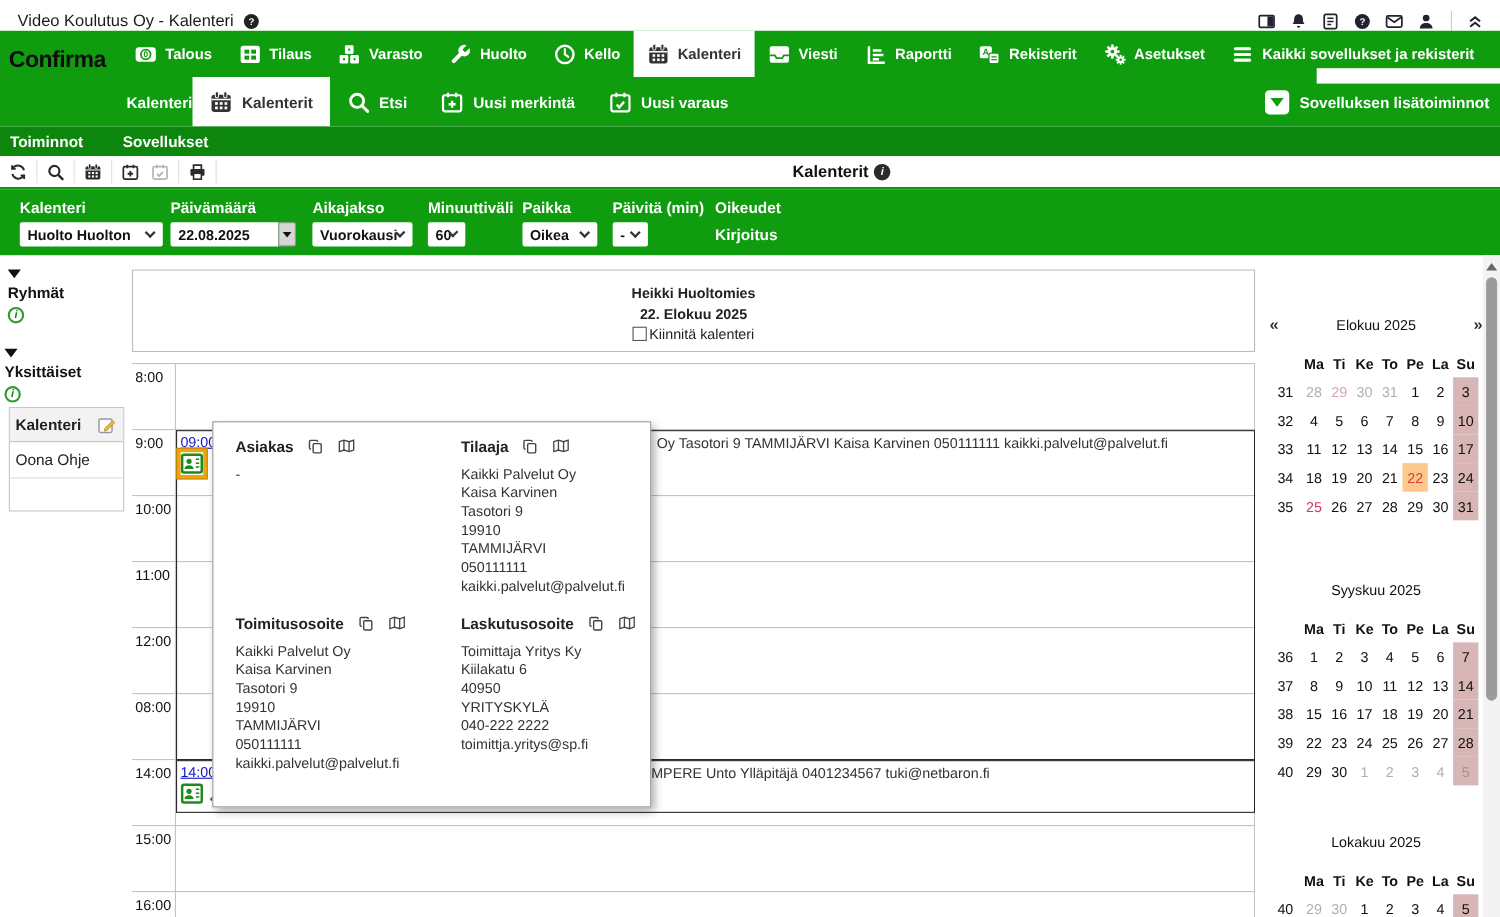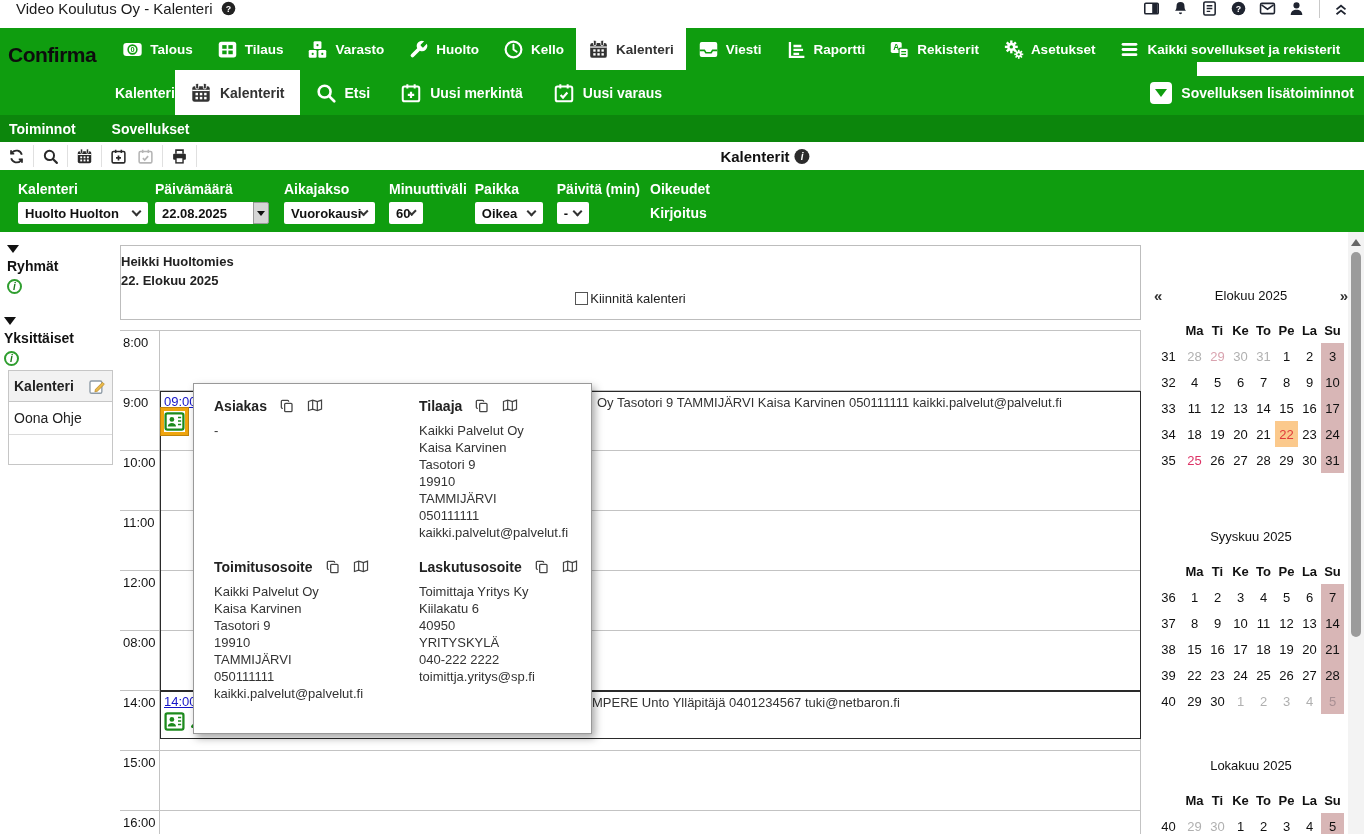--- a/index.html
+++ b/index.html
@@ -9,21 +9,21 @@
   }
   *{box-sizing:border-box;}
   html,body{margin:0;padding:0;width:1364px;height:834px;overflow:hidden;
     font-family:"Liberation Sans","DejaVu Sans",sans-serif;background:#fff;color:var(--ink);}
   body{position:relative;}
   .icon{display:inline-flex;align-items:center;justify-content:center;}
   .icon svg{width:100%;height:100%;display:block;}
 
   
   .titlebar{position:absolute;left:0;top:0;width:1364px;height:28px;background:#fff;
-    display:flex;align-items:flex-start;}
+    display:flex;align-items:flex-end;}
   .win-title{font-size:15px;margin-left:16px;color:#1b1b1b;}
   .help-badge{width:17px;height:17px;margin-left:7px;}
   .tb-icons{display:flex;align-items:center;gap:12px;margin-left:auto;color:#1f2430;}
   .tb-ic{width:17px;height:17px;display:inline-flex;}
   .tb-ic svg{width:100%;height:100%;}
   .tb-divider{width:1px;height:18px;background:#c9c9c9;margin:0 12px 0 14px;}
   .tb-collapse{width:18px;height:18px;margin-right:14px;color:#1f2430;display:inline-flex;}
   .tb-collapse svg{width:100%;height:100%;}
 
   
@@ -103,21 +103,21 @@
   .side-table{position:absolute;left:8px;top:370px;width:105px;border:1px solid #c6c6c6;background:#fff;}
   .side-th{height:31px;background:#f2f2f2;border-bottom:1px solid #c6c6c6;display:flex;
     align-items:center;padding:0 5px;font-size:14px;font-weight:bold;}
   .side-th .icon{width:19px;height:19px;margin-left:auto;cursor:pointer;}
   .side-row{height:33px;display:flex;align-items:center;padding:0 5px;font-size:14px;
     border-bottom:1px solid #dcdcdc;cursor:pointer;}
   .side-row:last-child{border-bottom:none;height:29px;}
 
   
   .cal-header{position:absolute;left:120px;top:245px;width:1021px;height:75px;border:1px solid #bdbdbd;
-    padding-top:8px;background:#fff;}
+    text-align:center;padding-top:13px;background:#fff;}
   .cal-person{font-size:13px;font-weight:bold;}
   .cal-date{font-size:13px;font-weight:bold;margin-top:4px;}
   .cal-pin{display:flex;align-items:center;justify-content:center;margin-top:3px;font-size:13px;}
   .cal-pin .box{width:13px;height:13px;border:1px solid #555;background:#fff;margin-right:2px;cursor:pointer;}
 
   .daygrid{position:absolute;left:120px;top:330px;width:1021px;height:504px;overflow:hidden;
     border-top:1px solid #c3c3c3;}
   .dg-row{display:flex;height:60px;border-bottom:1px solid #c3c3c3;}
   .dg-time{width:40px;border-right:1px solid #c3c3c3;font-size:13px;color:#111;padding:4px 0 0 3px;}
   .dg-cell{flex:1;border-right:1px solid #c3c3c3;cursor:pointer;}

